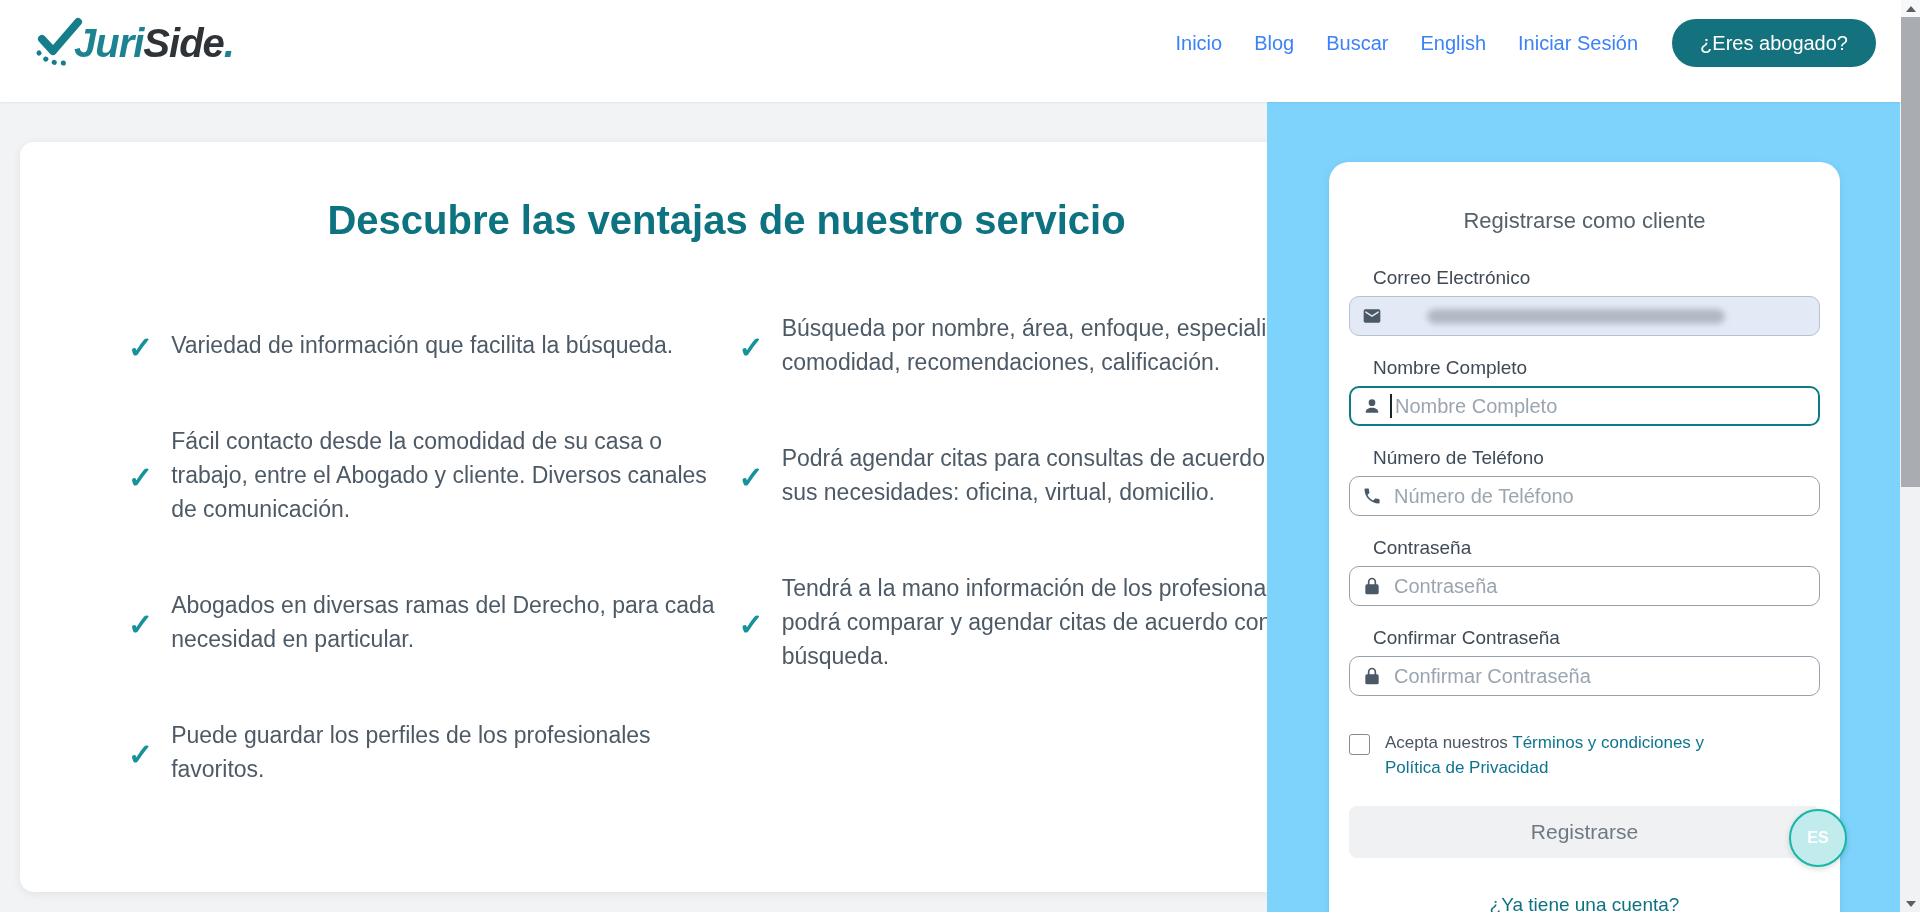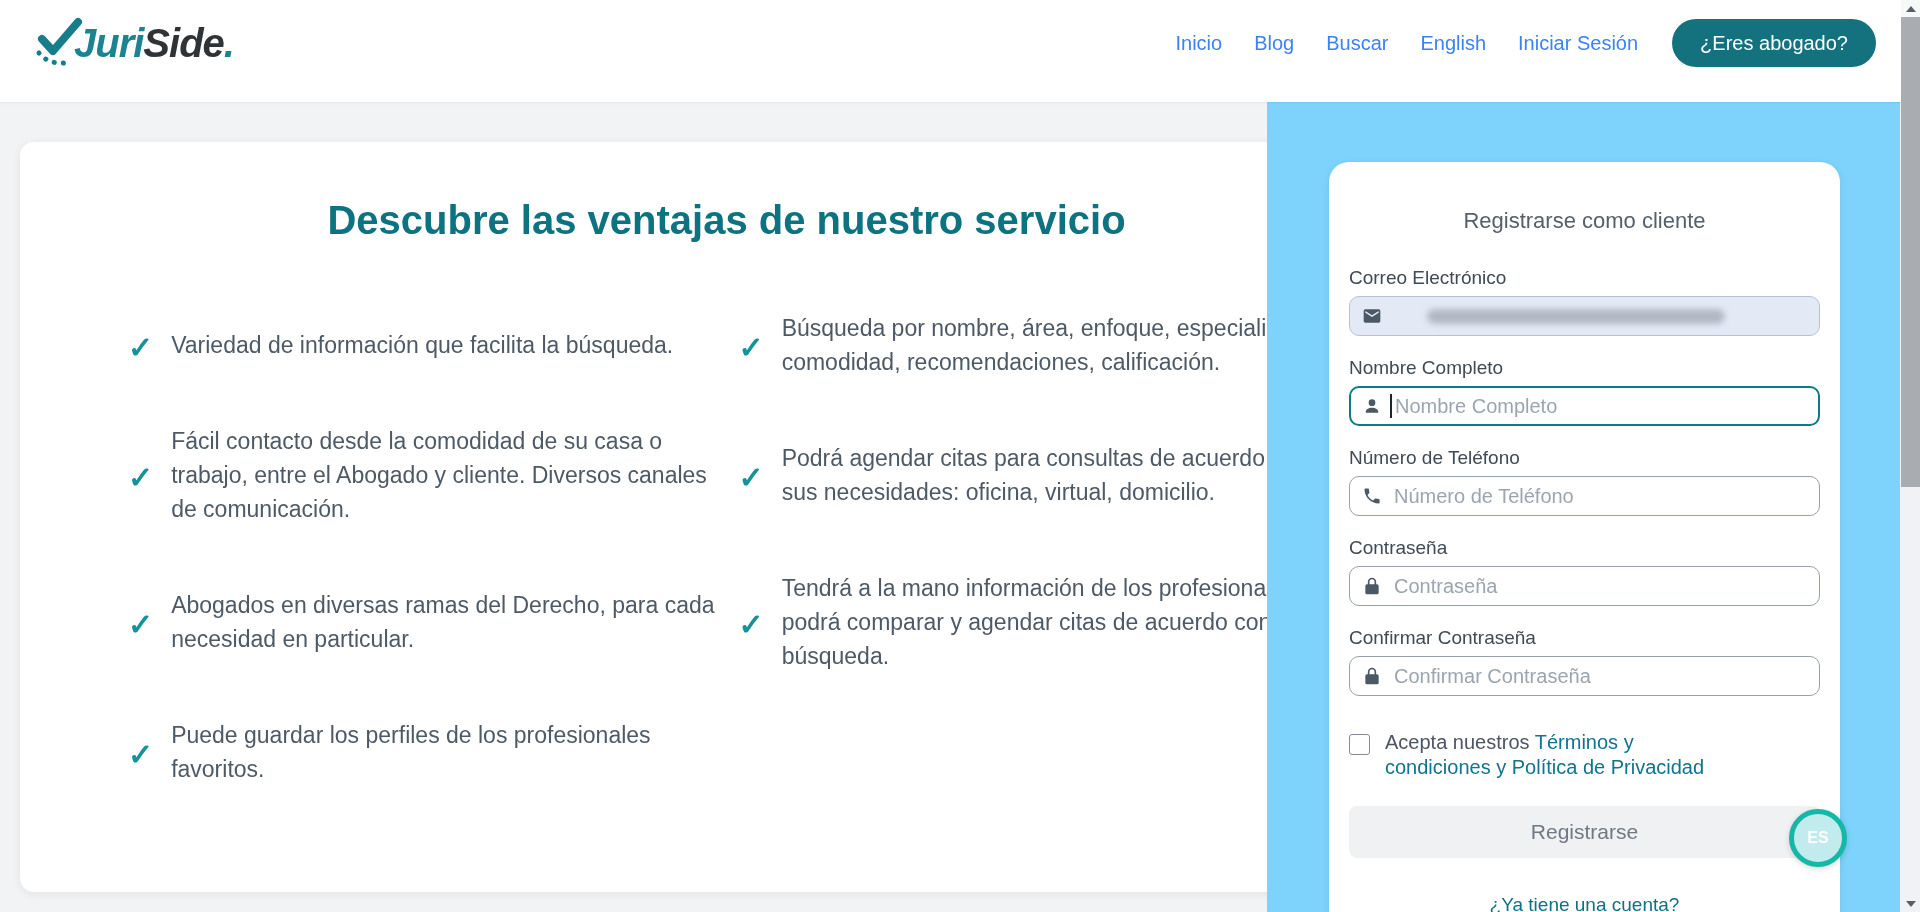--- a/index.html
+++ b/index.html
@@ -31,48 +31,48 @@
   .benefit-check { color:#16929b; font-size:30px; font-weight:600; flex:0 0 auto; transform:translateY(2px); }
   .benefit-text { color:#4d5a66; font-size:23px; line-height:34px; }
 
   
   .signup-panel { position:absolute; left:1267px; top:102px; width:633px; height:810px; background:#7dd3fc; }
   .signup-card { position:absolute; left:62px; top:60px; width:511px; height:790px;
                  background:#ffffff; border-radius:20px; box-shadow:0 2px 8px rgba(0,0,0,.08);
                  padding:46px 20px 0 20px; }
   .signup-title { text-align:center; color:#566069; font-size:22px; margin-bottom:32px; }
   .field-group { margin-bottom:20px; }
-  .field-label { display:block; color:#3e4a55; font-size:19px; line-height:24px; margin-bottom:6px; }
+  .field-label { display:block; color:#3e4a55; font-size:19px; line-height:24px; margin-bottom:6px;margin-left:24px; }
   .input-wrap { position:relative; height:40px; }
   .input-wrap svg { position:absolute; left:13px; top:50%; transform:translateY(-50%); width:20px; height:20px; fill:#4b5866; }
   .text-input { width:100%; height:40px; border:1.5px solid #97a1ab; border-radius:10px;
                 padding:0 12px 0 44px; font-size:20px; color:#2f3a44; background:#ffffff;
                 font-family:"Liberation Sans", sans-serif; outline:none; }
   .text-input::placeholder { color:#9aa5b0; }
   .input-email { background:#e4e9f6; border-color:#b7c1d6; }
   .input-focused { border:2px solid #0c7b85; }
   .redacted-bar { position:absolute; left:78px; top:13px; width:298px; height:15px;
                   background:#a9b0bb; border-radius:8px; filter:blur(3px); opacity:.85; pointer-events:none; }
   .caret { position:absolute; left:41px; top:8px; width:1.5px; height:24px; background:#1c242c; }
 
   .terms-row { display:flex; gap:15px; margin-top:34px; }
   .terms-checkbox { width:21px; height:21px; border:1.5px solid #828c96; border-radius:3px;
                     background:#ffffff; flex:0 0 auto; margin-top:4px; cursor:pointer; }
-  .terms-text { font-size:20px; line-height:25px; color:#4b5563; width:330px; }
+  .terms-text { font-size:17px; line-height:25px; color:#4b5563; width:330px; }
   .terms-link { color:#0e7490; cursor:pointer; }
 
   .register-btn { display:block; width:100%; height:52px; margin-top:26px; background:#f0f1f2;
                   border:none; border-radius:8px; color:#6f7984; font-size:21px; cursor:pointer;
                   font-family:"Liberation Sans", sans-serif; }
   .login-link { display:block; text-align:center; margin-top:36px; color:#0d7280;
                 font-size:19px; font-weight:500; text-decoration:none; cursor:pointer; }
 
   
   .lang-fab { position:absolute; left:1789px; top:809px; width:58px; height:58px; border-radius:50%;
-              background:#c2ebee; border:5px solid #14b8a6; color:#ffffff; font-weight:700;
+              background:#c2ebee; border:2px solid #14b8a6; color:#ffffff; font-weight:700;
               font-size:16px; display:flex; align-items:center; justify-content:center;
               box-shadow:0 2px 6px rgba(0,0,0,.15); cursor:pointer; z-index:8; }
 
   
   .scrollbar { position:absolute; right:0; top:0; width:19px; height:912px; background:#f1f2f3; z-index:10; }
   .scroll-btn { position:absolute; left:0; width:19px; height:17px; background:#f7f8f8;
                 display:flex; align-items:center; justify-content:center; cursor:pointer; }
   .scroll-btn.up { top:0; } .scroll-btn.down { bottom:0; background:#f1f2f3; }
   .tri-up { width:0; height:0; border-left:5px solid transparent; border-right:5px solid transparent;
             border-bottom:6px solid #585f66; }

